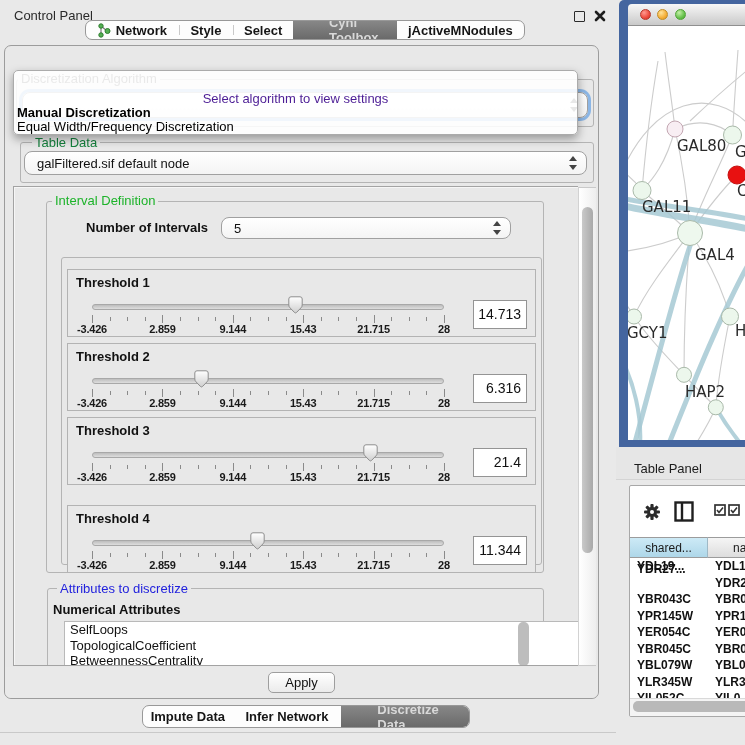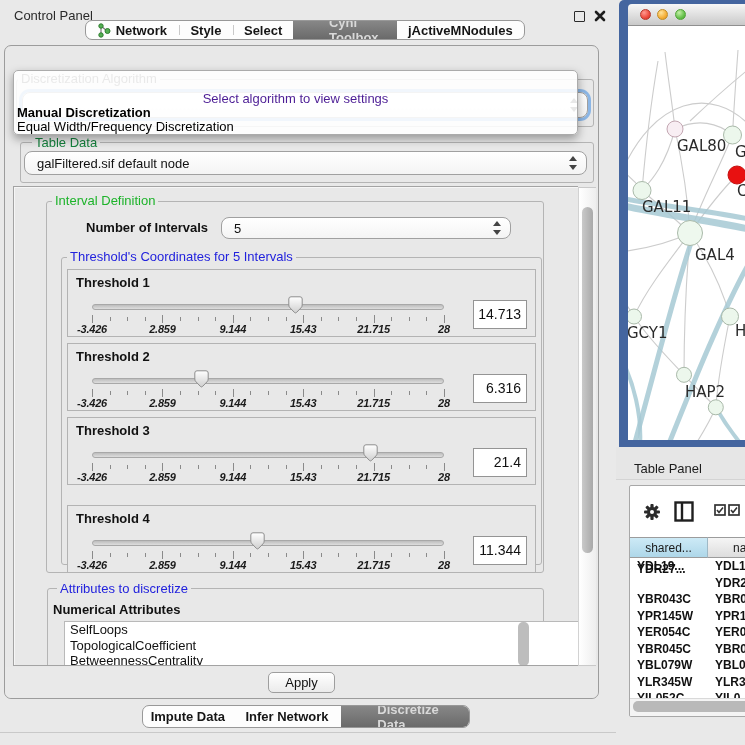--- a/index.html
+++ b/index.html
@@ -16,21 +16,21 @@
 .stepper::after { content:''; position:absolute; left:0; bottom:0; border-left:4px solid transparent; border-right:4px solid transparent; border-top:5px solid #444; }
 .tabbar { position:absolute; display:flex; background:#fdfdfd; border:1px solid #989898; border-radius:7px; overflow:hidden; }
 .tab { font-size:13px; font-weight:bold; color:#151515; display:flex; align-items:center; justify-content:center; position:relative; height:100%; }
 .tab.selected { background:linear-gradient(#878787,#6a6a6a); color:#d9d9d9;padding-left:36px; }
 .tab .divider { position:absolute; left:0; top:4px; bottom:4px; width:1px; background:#c9c9c9; }
 .thpanel { position:absolute; border:1px solid #b3b3b3; background:#e8e8e8; }
 .thpanel .ttl { position:absolute; left:8px; top:5px; font-size:13px; font-weight:bold; color:#111; }
 .track { position:absolute; left:24px; top:34px; width:352px; height:6px; border-radius:3px; background:linear-gradient(#bdbdbd,#dedede); border:1px solid #a8a8a8; }
 .tick { position:absolute; width:1px; background:#8a8a8a; }
 .ticklabel { position:absolute; width:56px; text-align:center; font-size:11px; font-weight:bold; color:#1a1a1a; top:53px; }
-.ticklabel { letter-spacing:-0.2px;font-style:italic; }
+.ticklabel { letter-spacing:-0.2px; }
 .valuebox { position:absolute; left:405px; top:30px; width:54px; height:29px; background:#fff; border:1px solid #949494; font-size:14px; color:#111; text-align:right; padding-right:5px; line-height:27px; }
 .thumb { position:absolute; top:26px; }
 .listitem { font-size:13px; padding-left:5px; line-height:15.5px; color:#111; white-space:nowrap; }
 .cell { position:absolute; font-size:12px; color:#111; white-space:nowrap;font-weight:bold; }
 </style>
 </head>
 <body>
 
 <div id="canvas">
 
@@ -89,21 +89,20 @@
       <div class="groupbox" style="left:45px;top:200px;width:498px;height:372px;"></div>
       <span class="grouptitle" style="left:51px;top:193px;color:#1db32a;">Interval Definition</span>
 
       <span class="abs" style="left:85px;top:219px;font-size:13px;font-weight:bold;color:#111;">Number of Intervals</span>
       <div class="combo" style="left:220px;top:216px;width:290px;height:22px;">
         <span class="val">5</span>
         <span class="stepper"></span>
       </div>
 
       <div class="groupbox" style="left:60px;top:256px;width:481px;height:308px;"></div>
-      <span class="grouptitle" style="left:66px;top:249px;color:#2222dd;">Threshold's Coordinates for 5 Intervals</span>
 
       <div id="thresholds">
           <div class="thpanel" style="left: 66px; top: 268px; width: 469px; height: 68px;">
             <span class="ttl">Threshold 1</span>
             <div class="track"></div>
             <span class="tick" style="left:24.0px;top:45px;height:8px;"></span>
             <span class="tick" style="left:41.6px;top:47px;height:4px;"></span>
             <span class="tick" style="left:59.2px;top:47px;height:4px;"></span>
             <span class="tick" style="left:76.8px;top:47px;height:4px;"></span>
             <span class="tick" style="left:94.4px;top:45px;height:8px;"></span>

